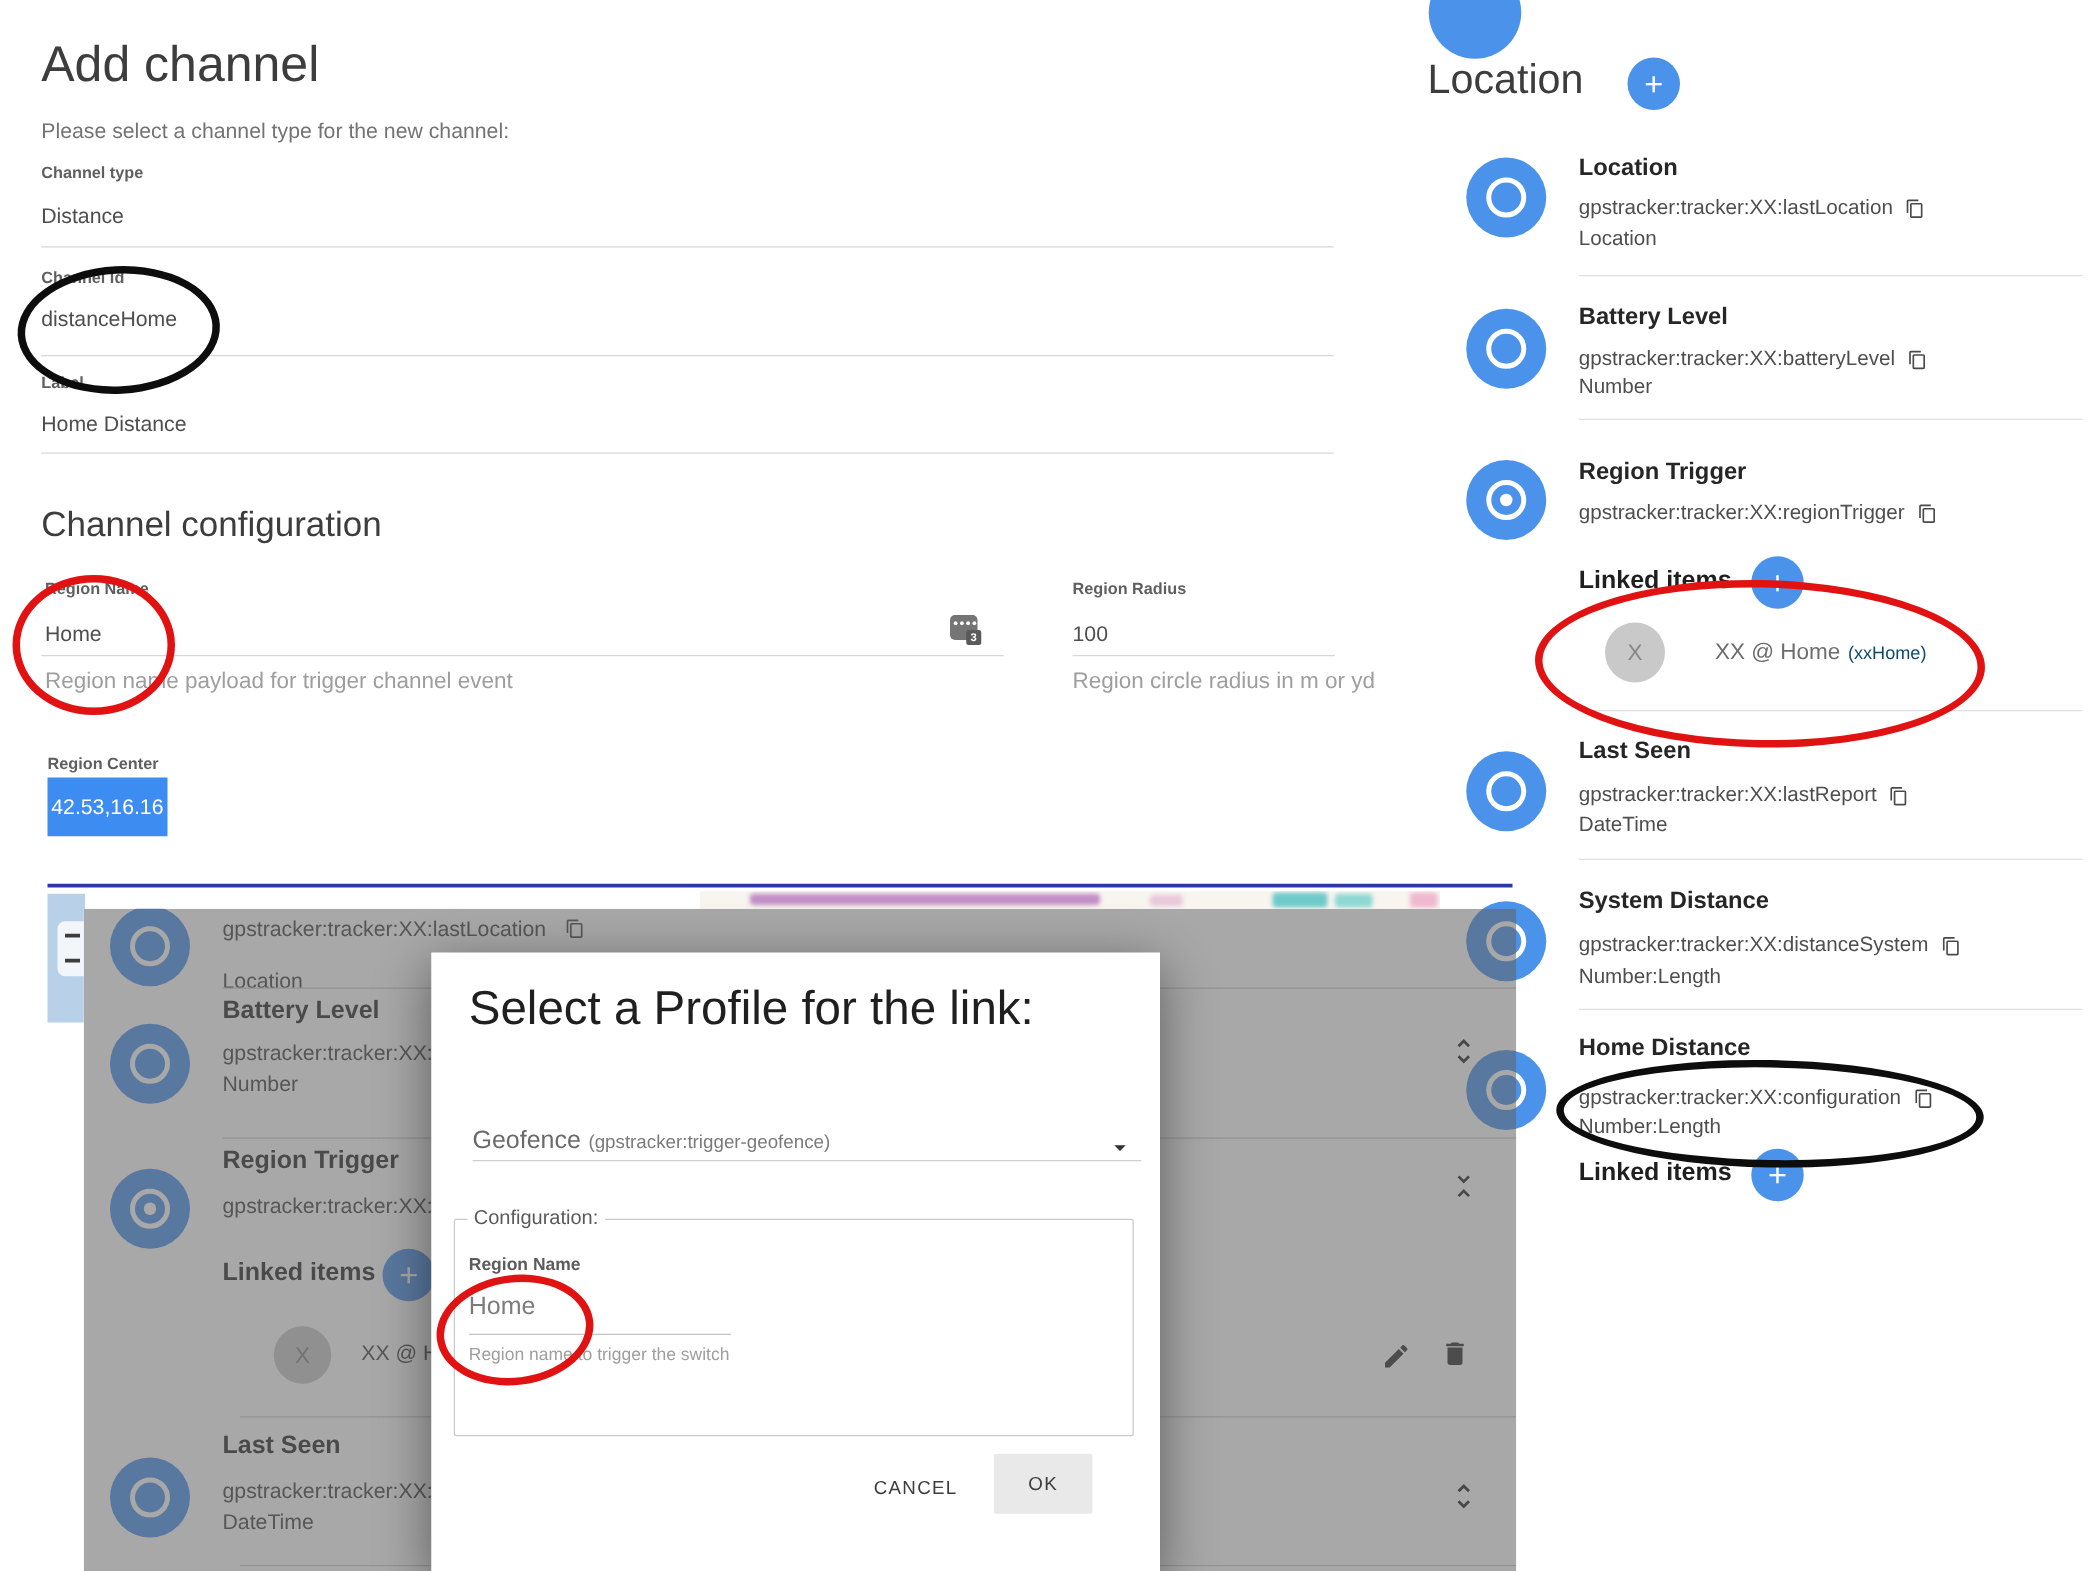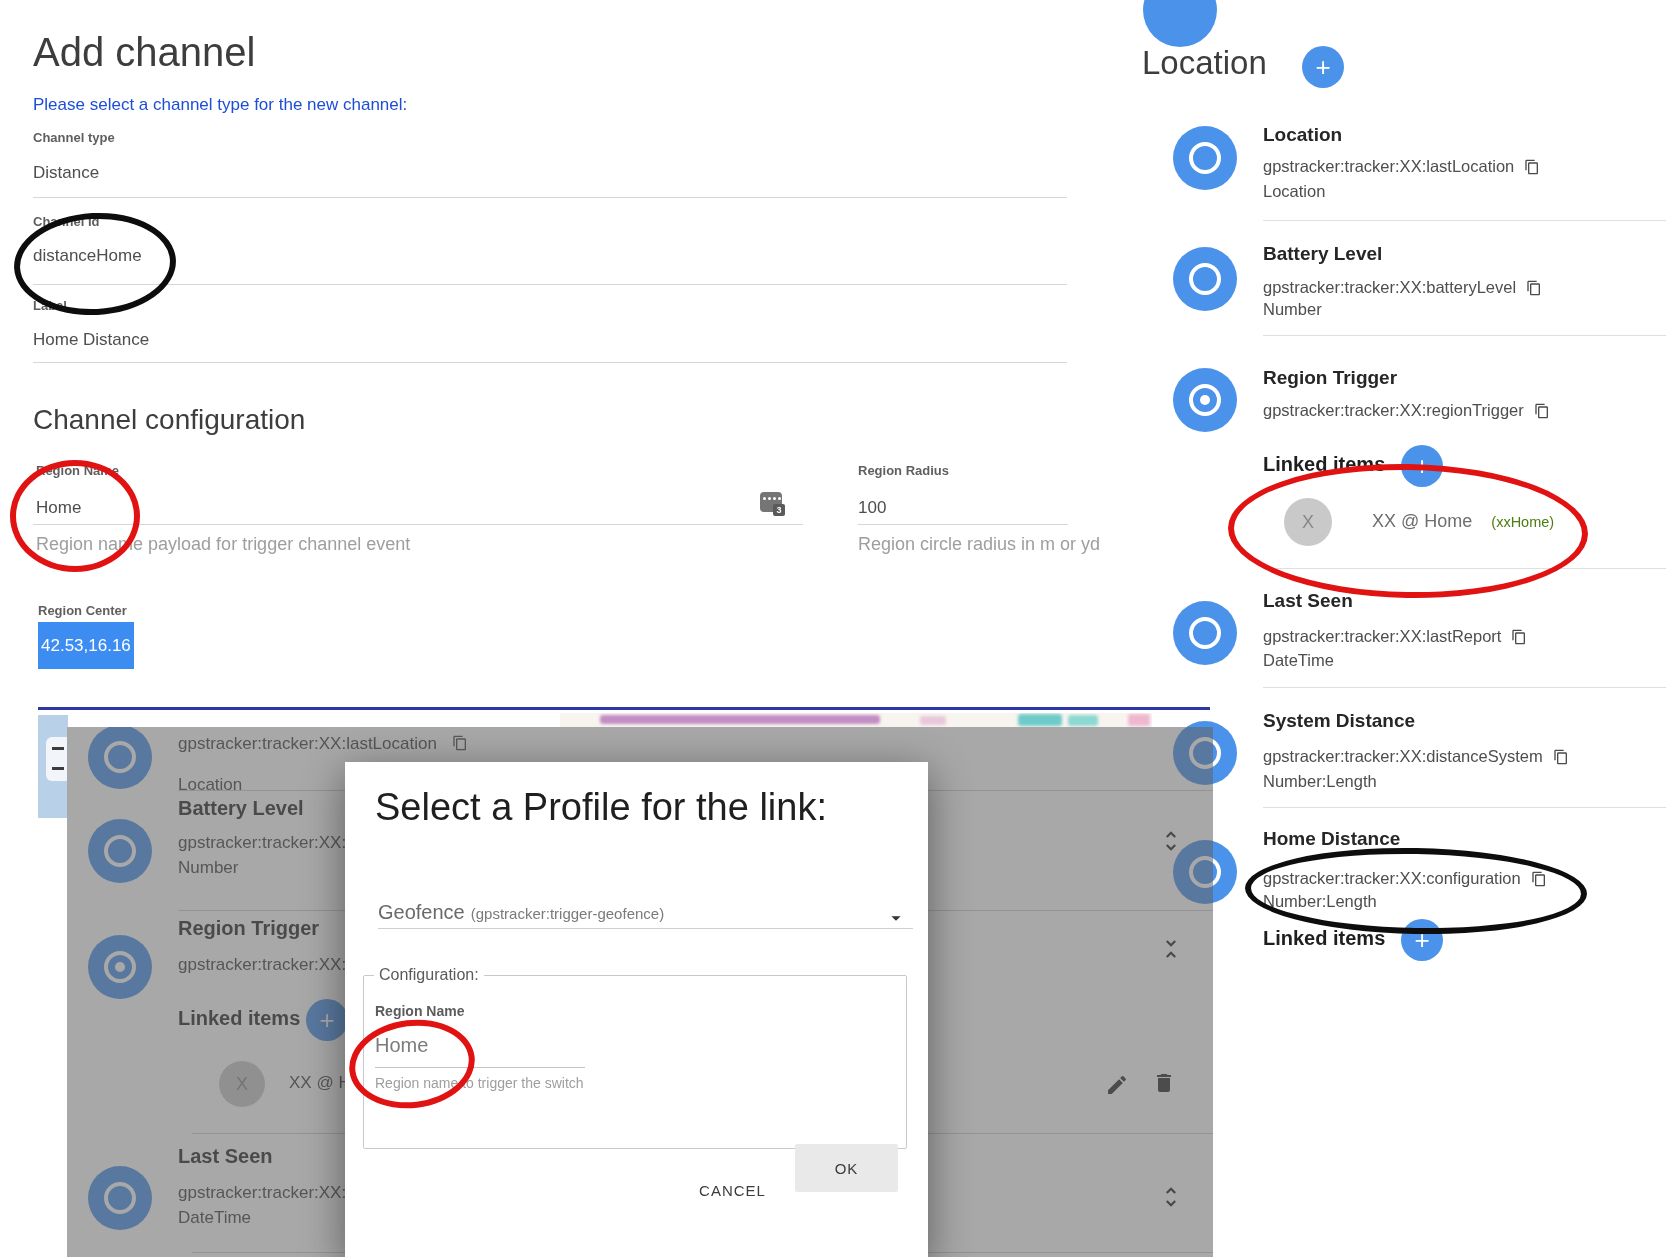--- a/index.html
+++ b/index.html
@@ -2,21 +2,21 @@
 <html><head>
 <meta charset="utf-8">
 <style>
   html,body{margin:0;padding:0}
   body{width:1670px;height:1257px;position:relative;overflow:hidden;background:#fff;
        font-family:"Liberation Sans", sans-serif;color:#444}
   .abs{position:absolute}
   
   .h1{font-size:40px;color:#3d3d3d;font-weight:400}
   .h2{font-size:28px;color:#3d3d3d;font-weight:400}
-  .subtitle{font-size:17px;color:#1d4ed8}
+  .subtitle{font-size:17px;color:#737373}
   .lbl{font-size:13px;font-weight:bold;color:#5f5f5f}
   .val{font-size:17px;color:#4e4e4e}
   .hint{font-size:18px;color:#9e9e9e}
   .divider{height:1px;background:#d7d7d7}
   .sel{background:#3c8cf2;color:#fff;padding:14px 3px;font-size:17px}
   .focus-line{height:3px;background:#2c38a8}
   
   .afill{width:22px;height:20px;background:#757575;border-radius:4px}
   .afill .dots{position:absolute;top:5px;left:3px;display:flex;gap:2px}
   .afill .dots i{width:3px;height:3px;background:#fff;border-radius:50%;display:block}
@@ -42,21 +42,21 @@
   .fab{border-radius:50%;background:#4b93ea;color:#fff;display:flex;align-items:center;justify-content:center;
        font-size:26px;font-weight:400}
   .xavatar{border-radius:50%;background:#c9c9c9;color:#888;display:flex;align-items:center;justify-content:center;font-size:18px}
   .icon-svg{display:block}
   .copy{margin-left:10px;display:inline-flex;vertical-align:-2px}
   
   .ch-title{font-size:19px;font-weight:bold;color:#262626}
   .ch-sub{font-size:16.5px;color:#4e4e4e;display:flex;align-items:center}
   .ch-linked{font-size:20px;font-weight:bold;color:#1f1f1f}
   .lk-label{font-size:18px;color:#6e6e6e}
-  .lk-detail{font-size:14.5px;color:#4d7c0f;margin-left:19px}
+  .lk-detail{font-size:14.5px;color:#0c4a6e;margin-left:6px}
   
   .dialog{left:345px;top:762px;width:583px;height:500px;background:#fff;z-index:20;
           box-shadow:0 10px 40px rgba(0,0,0,.45)}
   .dlg-title{font-size:38px;color:#1f1f1f}
   .dd-val{font-size:20px;color:#6a6a6a}
   .dd-detail{font-size:15px;color:#7a7a7a;margin-left:6px}
   .fieldset{position:absolute;border:1px solid #c9c9c9;border-radius:2px}
   .legend{position:absolute;top:-10px;left:10px;background:#fff;padding:0 5px;font-size:16px;color:#5a5a5a}
   .f-lbl{font-size:14px;font-weight:bold;color:#5c5c5c}
   .f-val{font-size:20px;color:#7c7c7c}
@@ -222,21 +222,21 @@
 
   <div class="fieldset" style="left:18px;top:213px;width:542px;height:172px">
     <span class="legend">Configuration:</span>
     <div class="abs f-lbl" style="left:11px;top:27px">Region Name</div>
     <div class="abs f-val" style="left:11px;top:58px">Home</div>
     <div class="abs divider" style="left:11px;top:91px;width:210px;background:#c4c4c4"></div>
     <div class="abs f-hint" style="left:11px;top:99px">Region name to trigger the switch</div>
   </div>
 
   <button class="abs btn-flat" style="left:340px;top:405px;width:95px;height:46px">CANCEL</button>
-  <button class="abs btn-raised" style="left:450px;top:382px;width:103px;height:48px">OK</button>
+  <button class="abs btn-raised" style="left:450px;top:401px;width:79px;height:48px">OK</button>
 </div>
 
 <div class="abs avatar" style="left:1143px;top:-27px;width:74px;height:74px"></div>
 <div class="abs h2" style="left:1142px;top:44px;font-size:33px">Location</div>
 <div class="abs fab" style="left:1302px;top:46px;width:42px;height:42px">
     <span>+</span>
   </div>
 
 <div class="abs avatar" style="left:1173px;top:126px;width:64px;height:64px">
     <span class="ring"></span>

